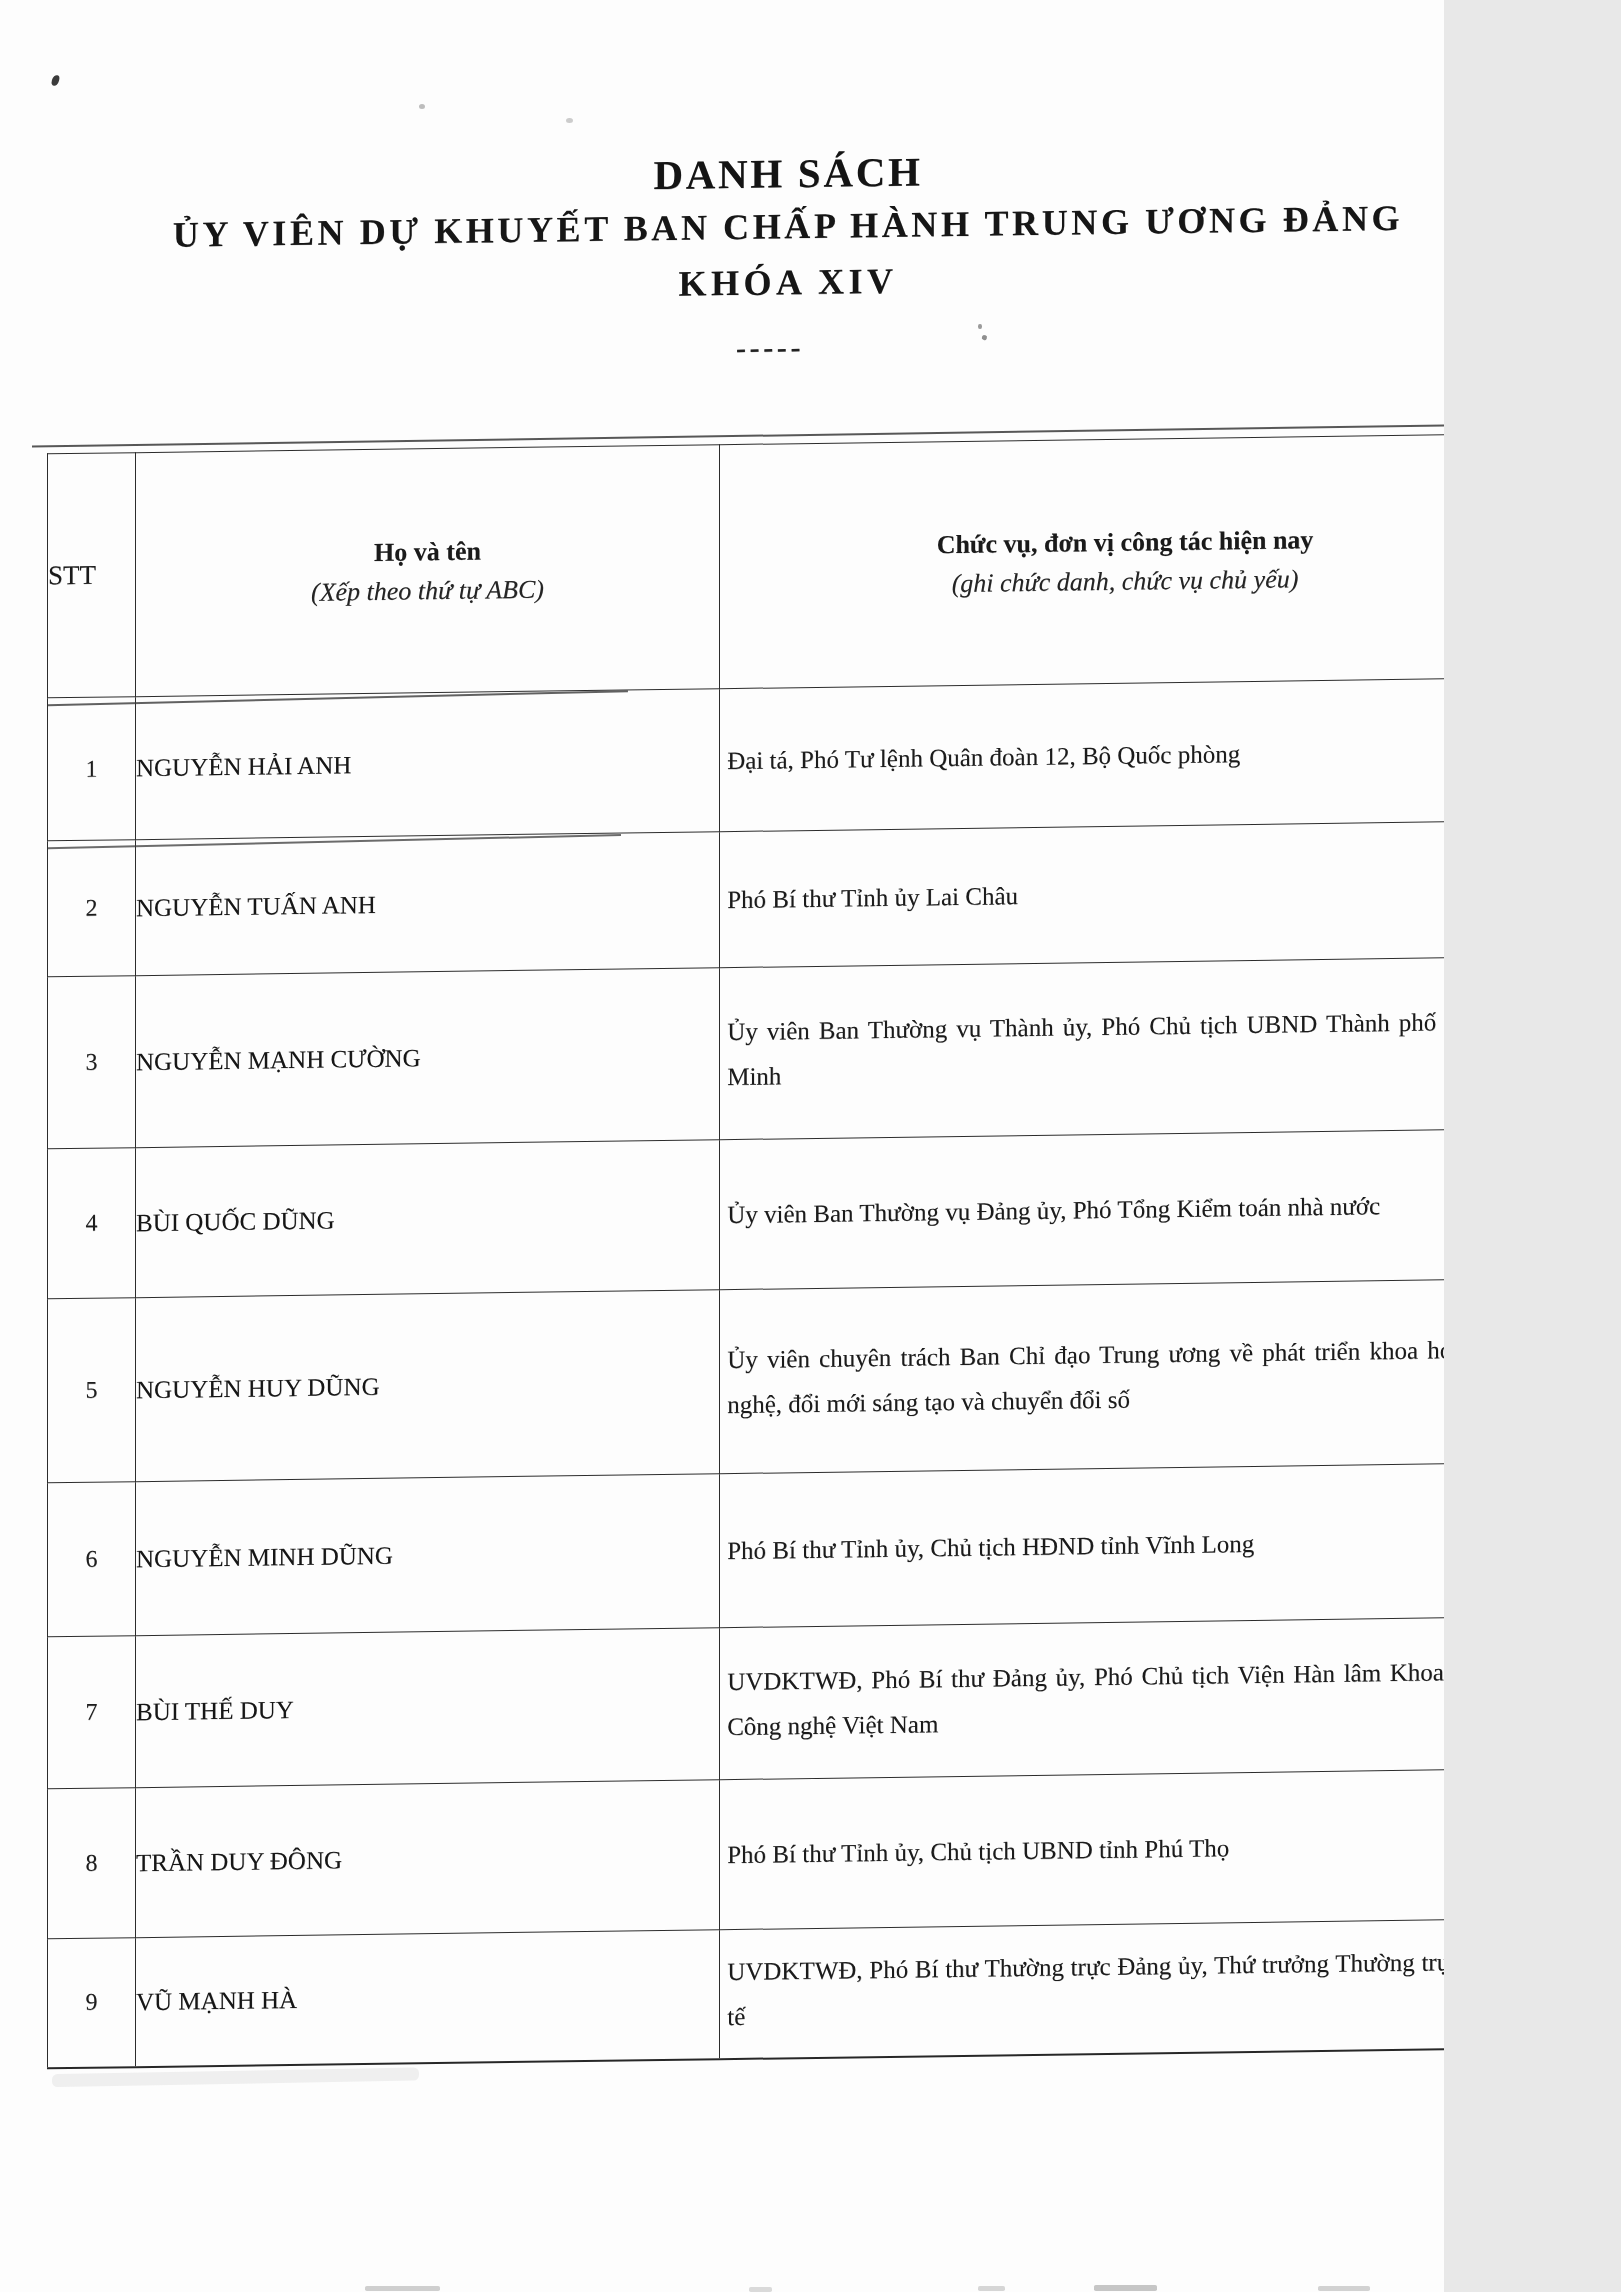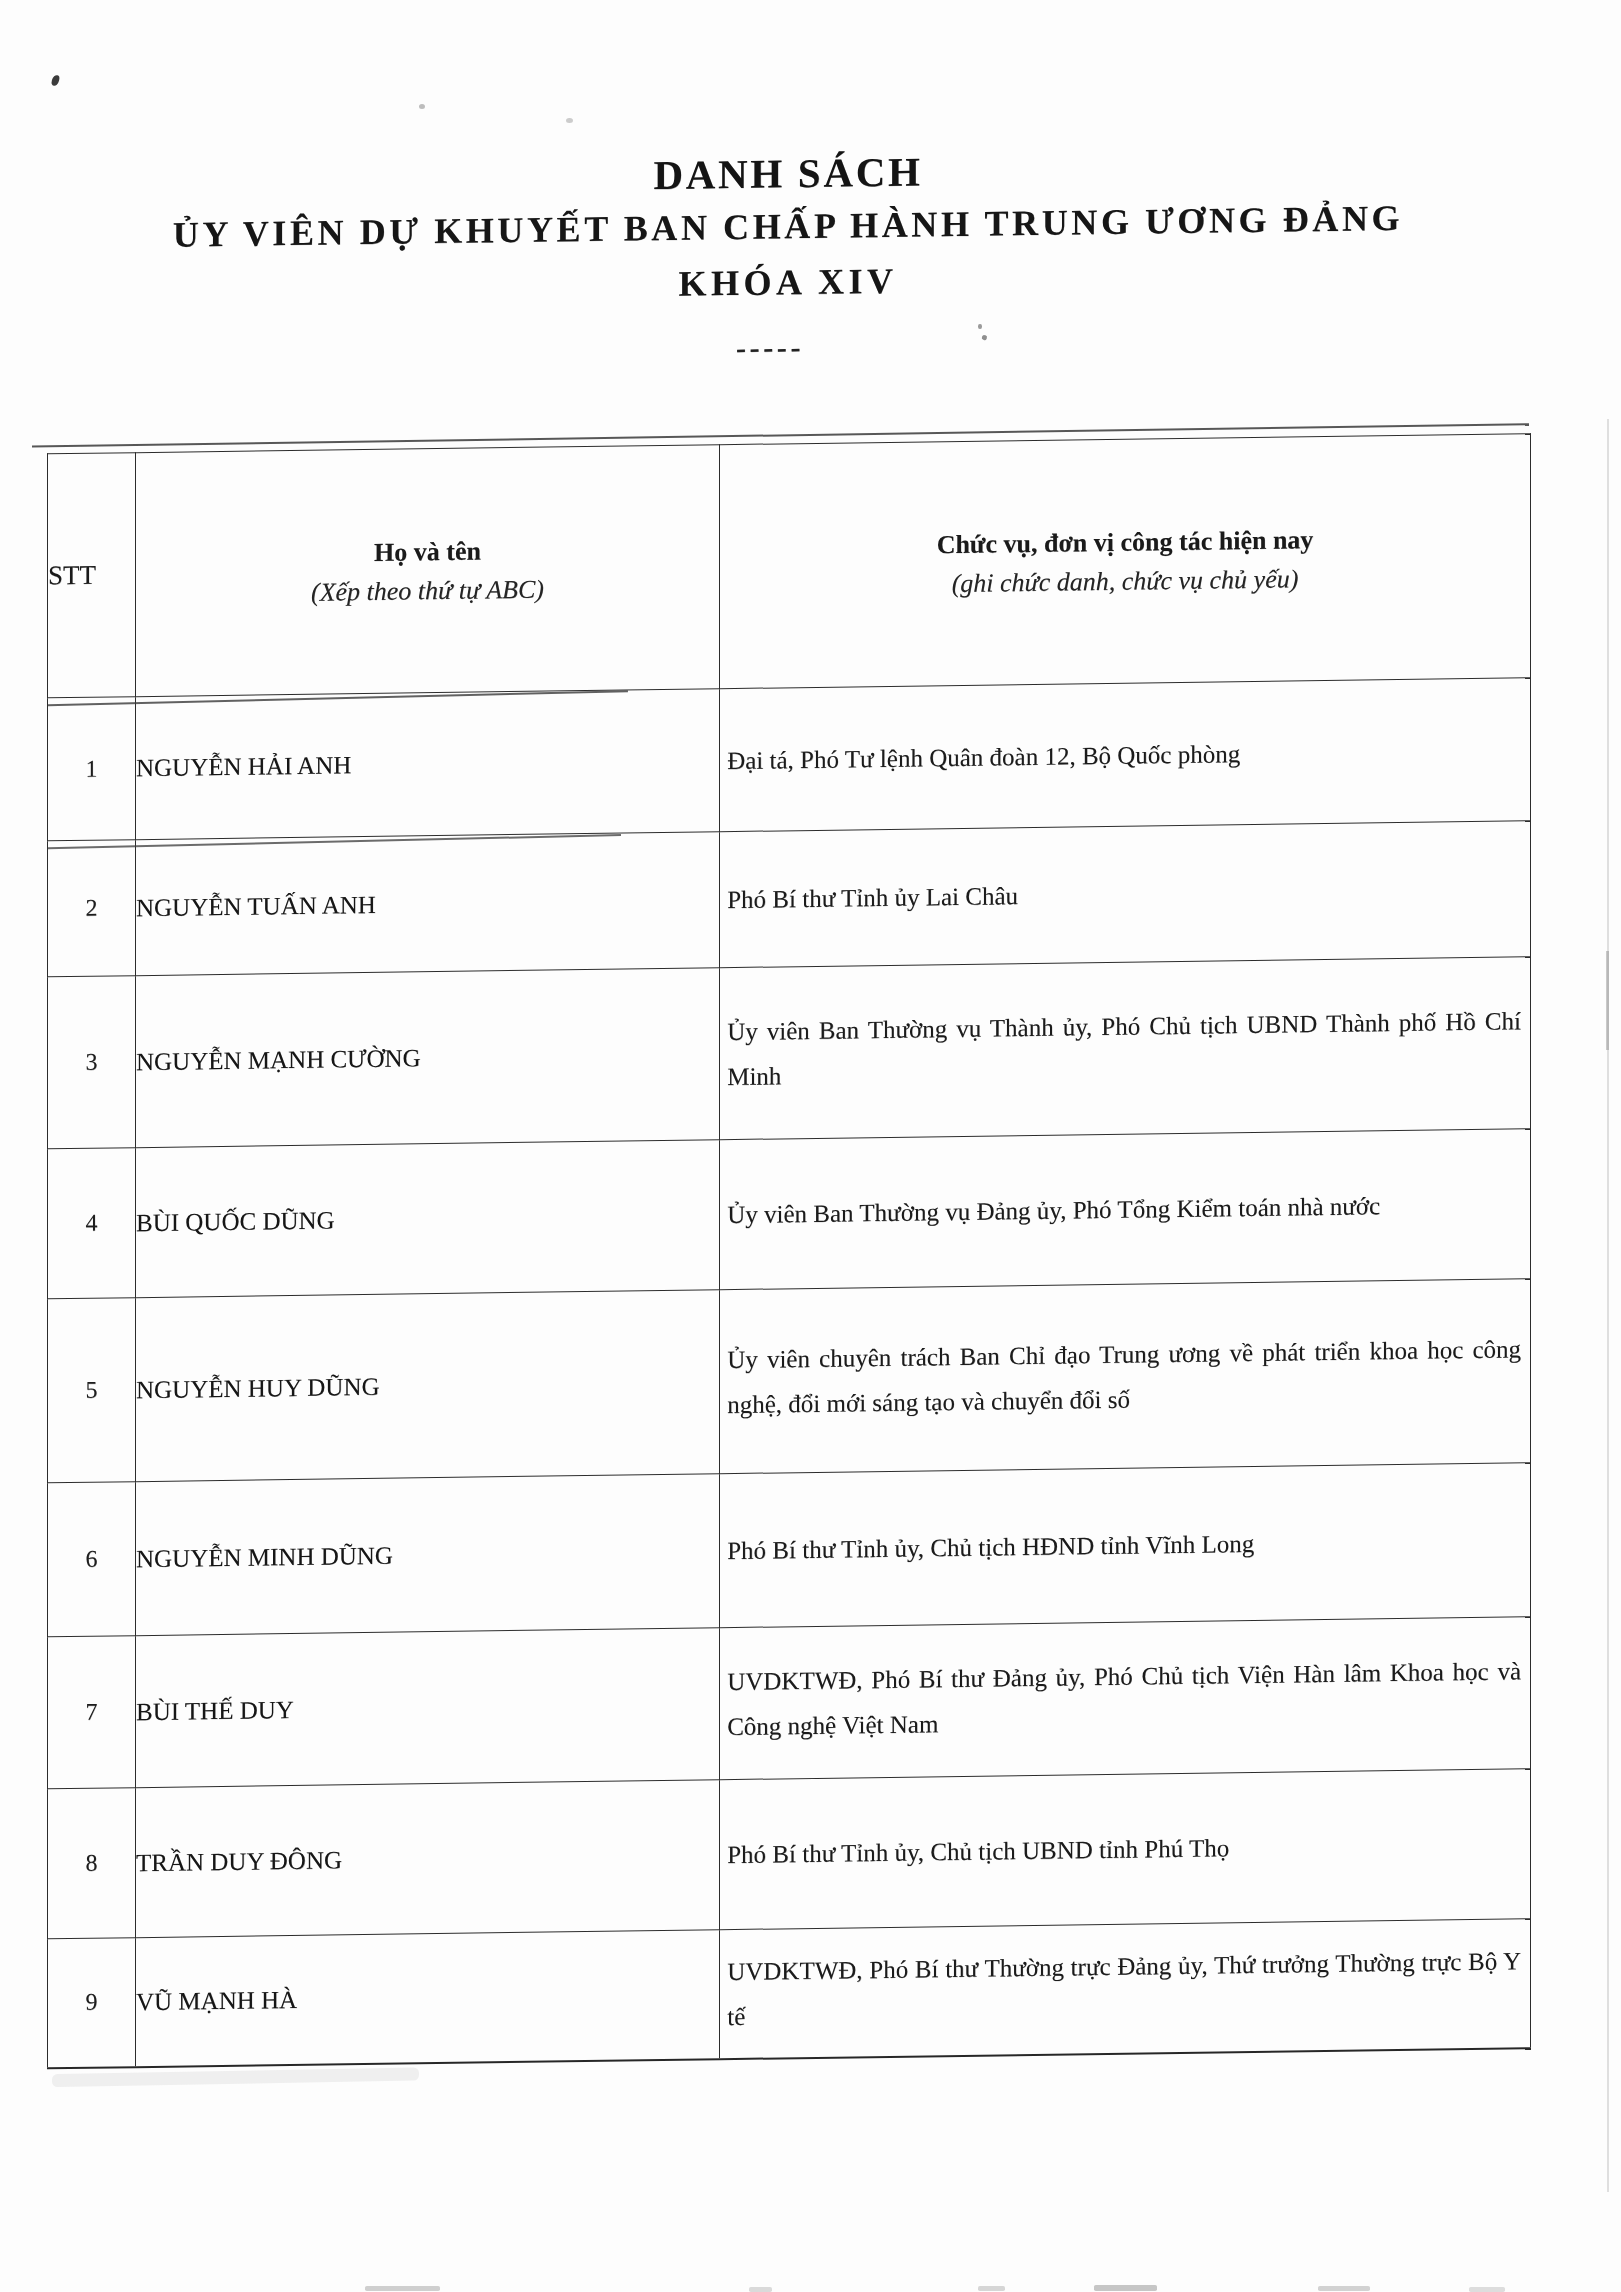--- a/index.html
+++ b/index.html
@@ -1,18 +1,18 @@
 <!DOCTYPE html>
 <html style="font-size:14.3px"><head>
 <meta charset="utf-8">
 <style>
   html,body{margin:0;padding:0;background:#e8e8e8;}
   .page{
     position:relative;
-    width:1621px;height:2293px;
+    width:1444px;height:2293px;
     background:#fdfdfd;
     overflow:hidden;
     font-family:"Liberation Serif","DejaVu Serif",serif;
     color:#1e1e1e;
   }
   
   .sheet{
     position:absolute;left:0;top:0;width:1621px;height:2293px;
     transform:skewY(-0.78deg);
     transform-origin:0 0;

